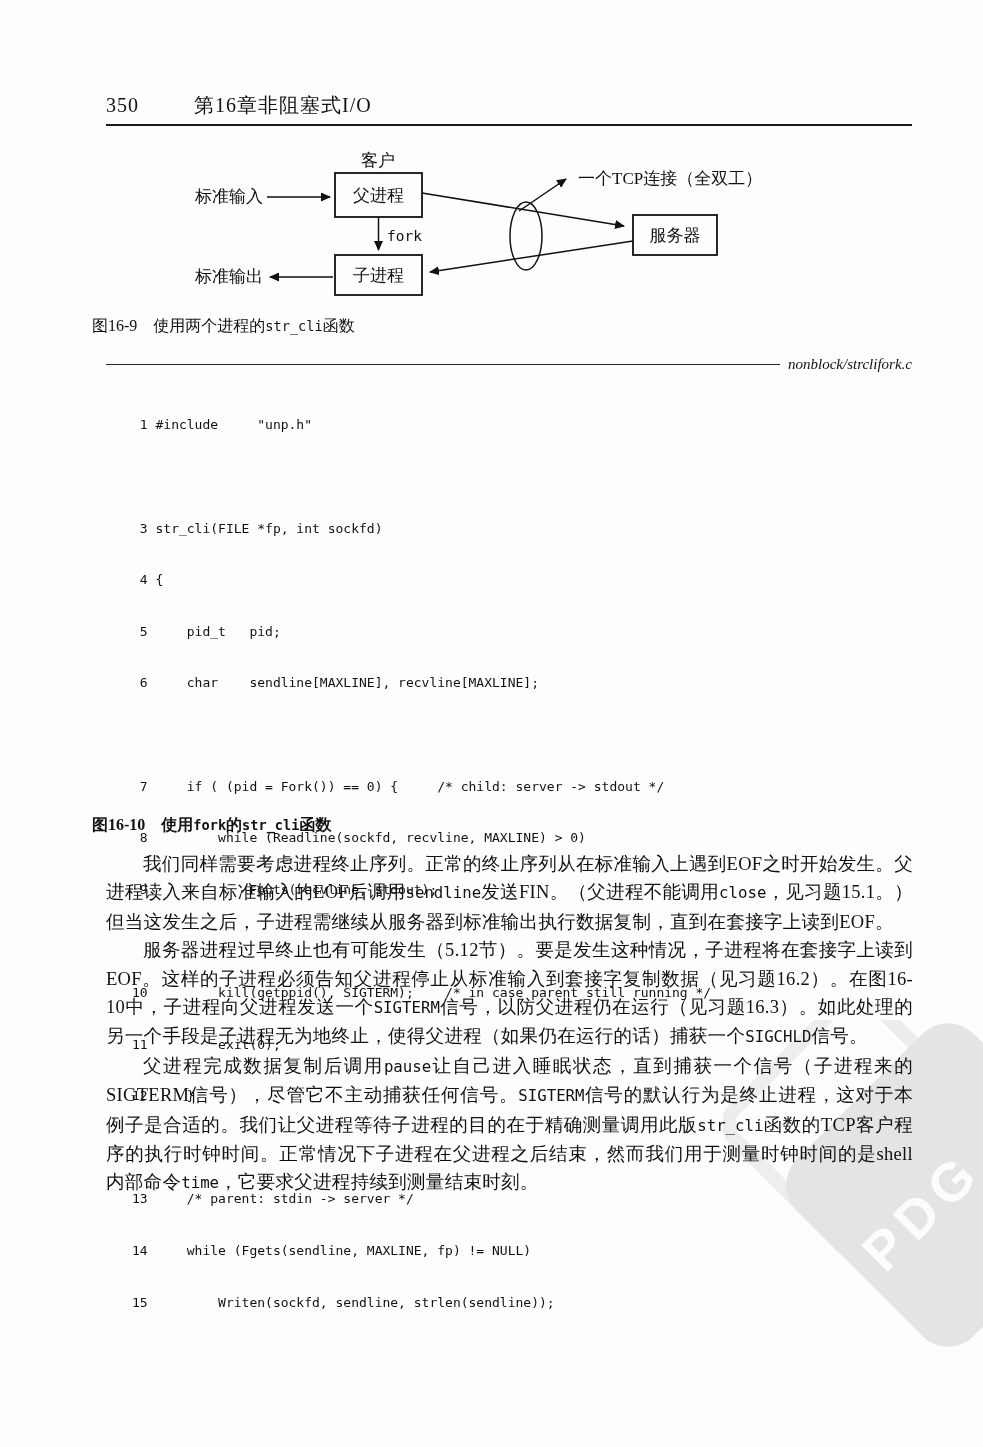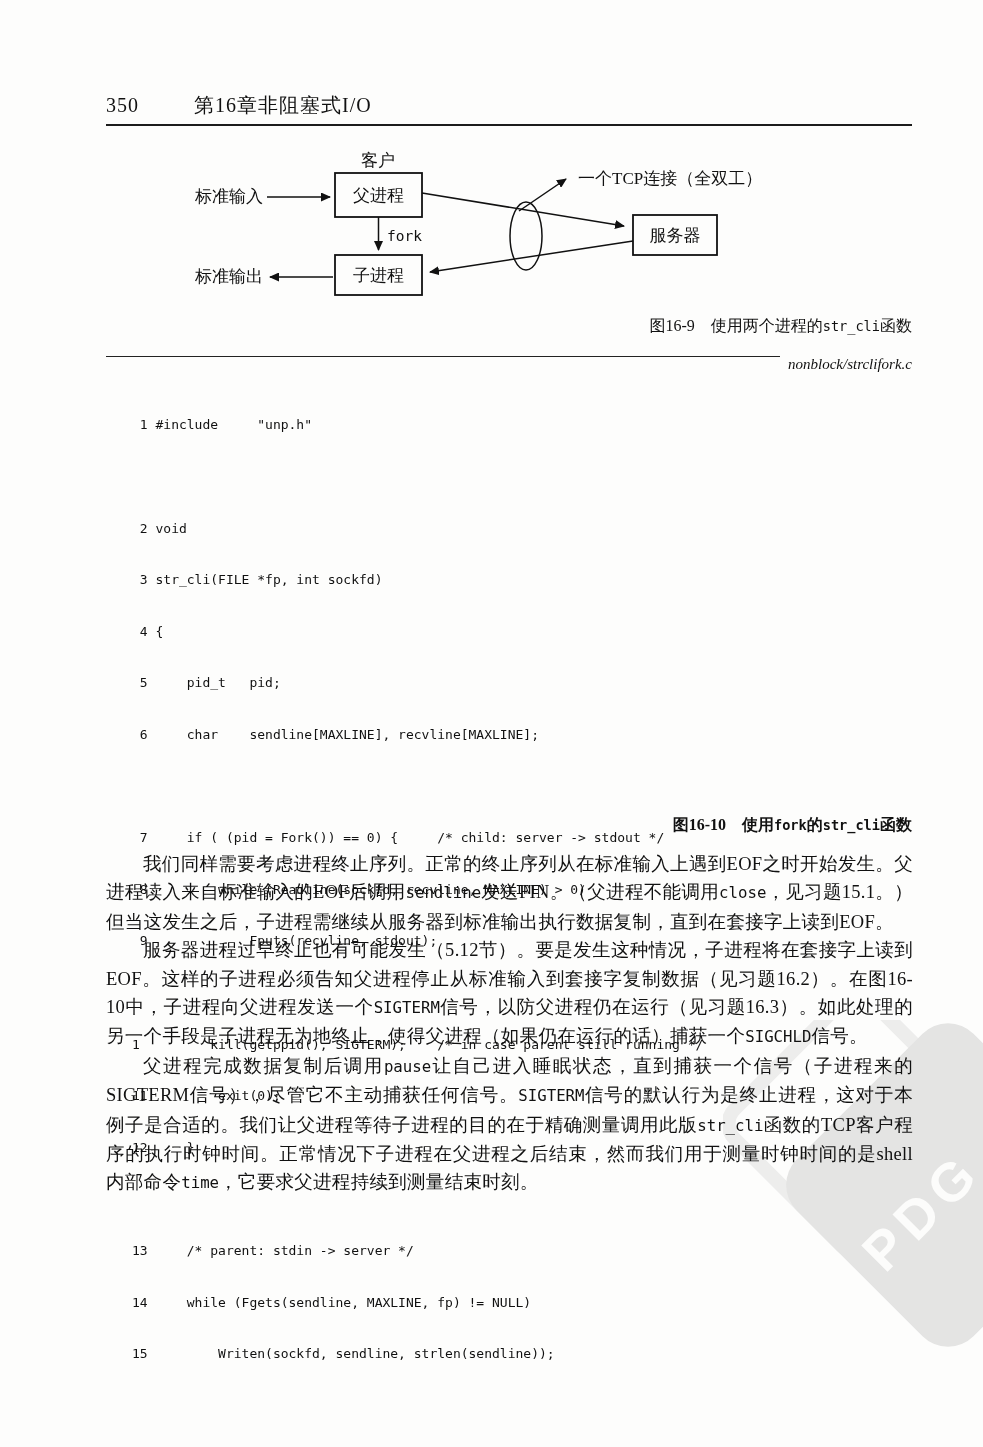--- a/index.html
+++ b/index.html
@@ -19,29 +19,29 @@
   .page-number { width: 48px; }
   .chapter-no { margin-left: 40px; }
   .chapter-title { }
   .header-rule { border-top: 2px solid #1c1c1c; margin-top: 5px; }
 
   
   .diagram-wrap { position: absolute; left: 0; top: 140px; width: 983px; height: 180px; z-index: 1; }
   .diagram-wrap svg text { font-family: "Liberation Serif", serif; font-size: 17px; fill: #111; }
   .diagram-wrap svg text.mono-label { font-family: "DejaVu Sans Mono", monospace; font-size: 14.5px; }
   .fig-caption {
-    position: absolute; left: 106px; width: 806px; text-align: right;
+    position: absolute; left: 92px; width: 806px; text-align: left;
     font-size: 16px; z-index: 1;
   }
   .fig-caption.fig9 { top: 316px; }
   .fig-caption.fig10 { top: 815px; font-weight: bold; }
 
   
   .code-block { position: absolute; left: 106px; top: 356px; width: 806px; z-index: 1; }
-  .rule-row { display: flex; align-items: flex-start; }
+  .rule-row { display: flex; align-items: center; }
   .rule-line { flex: 1; border-top: 1.8px solid #222; margin-right: 8px; }
   .file-label { font-style: italic; font-size: 15px; white-space: nowrap; }
   .code-lines {
     margin: 9px 0 6px 26px;
     font-family: "DejaVu Sans Mono", monospace;
     font-size: 13px;
     line-height: 17.2px;
     white-space: pre;
   }
   .code-line { min-height: 17.2px; }
@@ -134,31 +134,30 @@
   <div class="fig-caption fig9"><span>图16-9　使用两个进程的</span><span class="mono">str_cli</span><span>函数</span></div>
 
   <div class="code-block">
     <div class="rule-row">
       <div class="rule-line"></div>
       <span class="file-label">nonblock/strclifork.c</span>
     </div>
     <div class="code-lines">
       <div class="code-line"> 1 #include     "unp.h"</div>
       <div class="code-line"></div>
-      <div class="code-line"> 2 void</div>
       <div class="code-line"> 3 str_cli(FILE *fp, int sockfd)</div>
       <div class="code-line"> 4 {</div>
       <div class="code-line"> 5     pid_t   pid;</div>
       <div class="code-line"> 6     char    sendline[MAXLINE], recvline[MAXLINE];</div>
       <div class="code-line"></div>
       <div class="code-line"> 7     if ( (pid = Fork()) == 0) {     /* child: server -&gt; stdout */</div>
       <div class="code-line"> 8         while (Readline(sockfd, recvline, MAXLINE) &gt; 0)</div>
       <div class="code-line"> 9             Fputs(recvline, stdout);</div>
       <div class="code-line"></div>
-      <div class="code-line">1         kill(getppid(), SIGTERM);    /* in case parent still running */</div>
+      <div class="code-line">10         kill(getppid(), SIGTERM);    /* in case parent still running */</div>
       <div class="code-line">11         exit(0);</div>
       <div class="code-line">12     }</div>
       <div class="code-line"></div>
       <div class="code-line">13     /* parent: stdin -&gt; server */</div>
       <div class="code-line">14     while (Fgets(sendline, MAXLINE, fp) != NULL)</div>
       <div class="code-line">15         Writen(sockfd, sendline, strlen(sendline));</div>
       <div class="code-line"></div>
       
       
       

